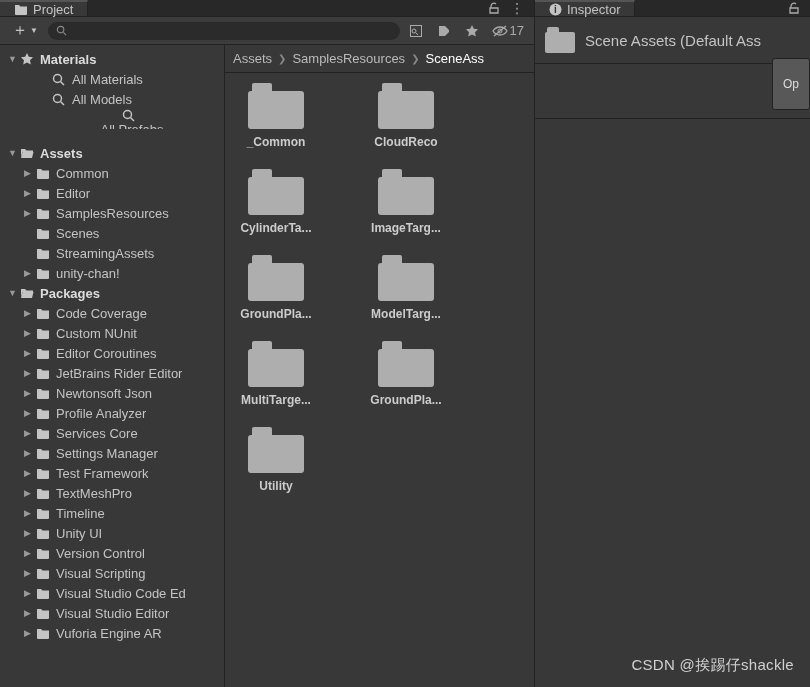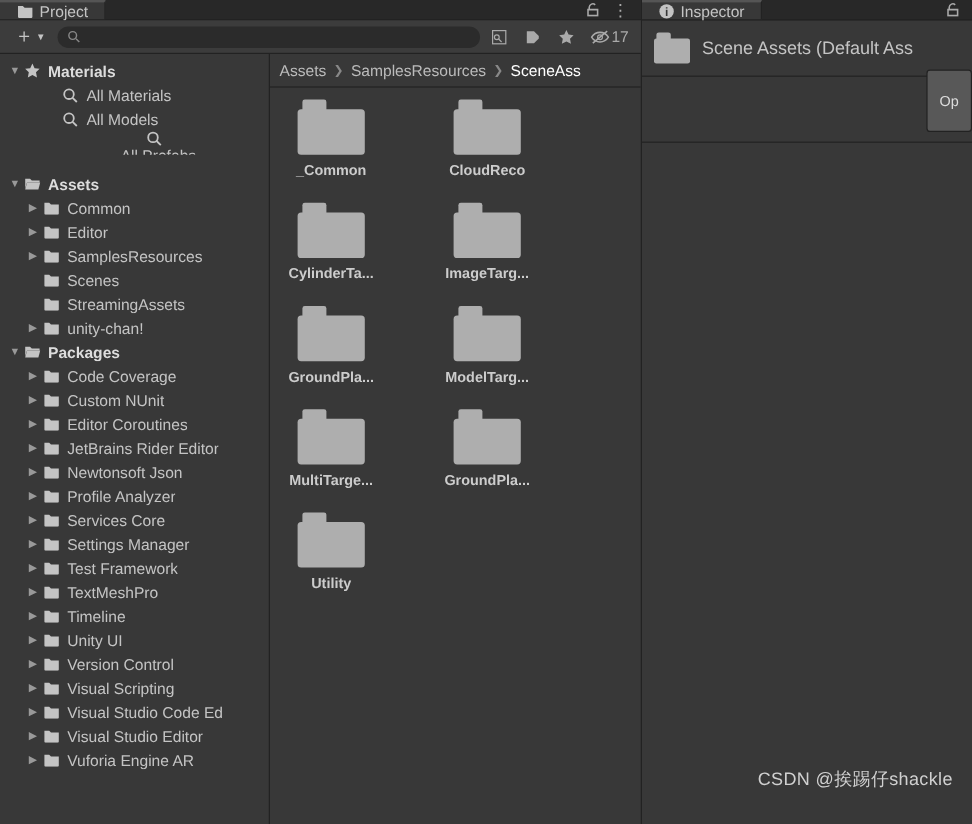--- a/index.html
+++ b/index.html
@@ -33,21 +33,21 @@
 .folder-big .tab-part { position: absolute; top: 0; left: 4px; width: 20px; height: 10px; background: #aeaeae; border-radius: 2px 2px 0 0; }
 .folder-big .body-part { position: absolute; top: 8px; left: 0; right: 0; bottom: 0; background: #aeaeae; border-radius: 3px; }
 .grid-label { font-size: 12px; color: #ccc; text-align: center; white-space: nowrap; overflow: hidden; text-overflow: ellipsis; width: 100%; font-weight: bold; }
 .inspector-head { display: flex; align-items: center; padding: 10px; gap: 10px; border-bottom: 1px solid #222; }
 .folder-small { width: 30px; height: 26px; position: relative; }
 .folder-small .tab-part { position: absolute; top: 0; left: 2px; width: 12px; height: 6px; background: #aeaeae; border-radius: 2px 2px 0 0; }
 .folder-small .body-part { position: absolute; top: 5px; left: 0; right: 0; bottom: 0; background: #aeaeae; border-radius: 2px; }
 .insp-title { flex: 1; font-size: 15px; color: #c4c4c4; white-space: nowrap; overflow: hidden; }
 .open-btn { background: #585858; border: 1px solid #222; border-radius: 3px; padding: 18px 10px; font-size: 12px; color: #ddd; }
 .inspector-body { flex: 1; }
-.watermark { position: fixed; right: 16px; bottom: 28px; font-size: 15px; color: #d0d0d0; font-family: Arial, sans-serif; letter-spacing: 0.3px; }
+.watermark { position: fixed; right: 16px; bottom: 12px; font-size: 15px; color: #d0d0d0; font-family: Arial, sans-serif; letter-spacing: 0.3px; }
 svg { display: block; }
 </style>
 </head>
 <body>
 
 <div class="app">
   <div class="left-panel">
     <div class="tab-bar">
       <div class="tab">
         <svg width="14" height="12" viewBox="0 0 14 12">

